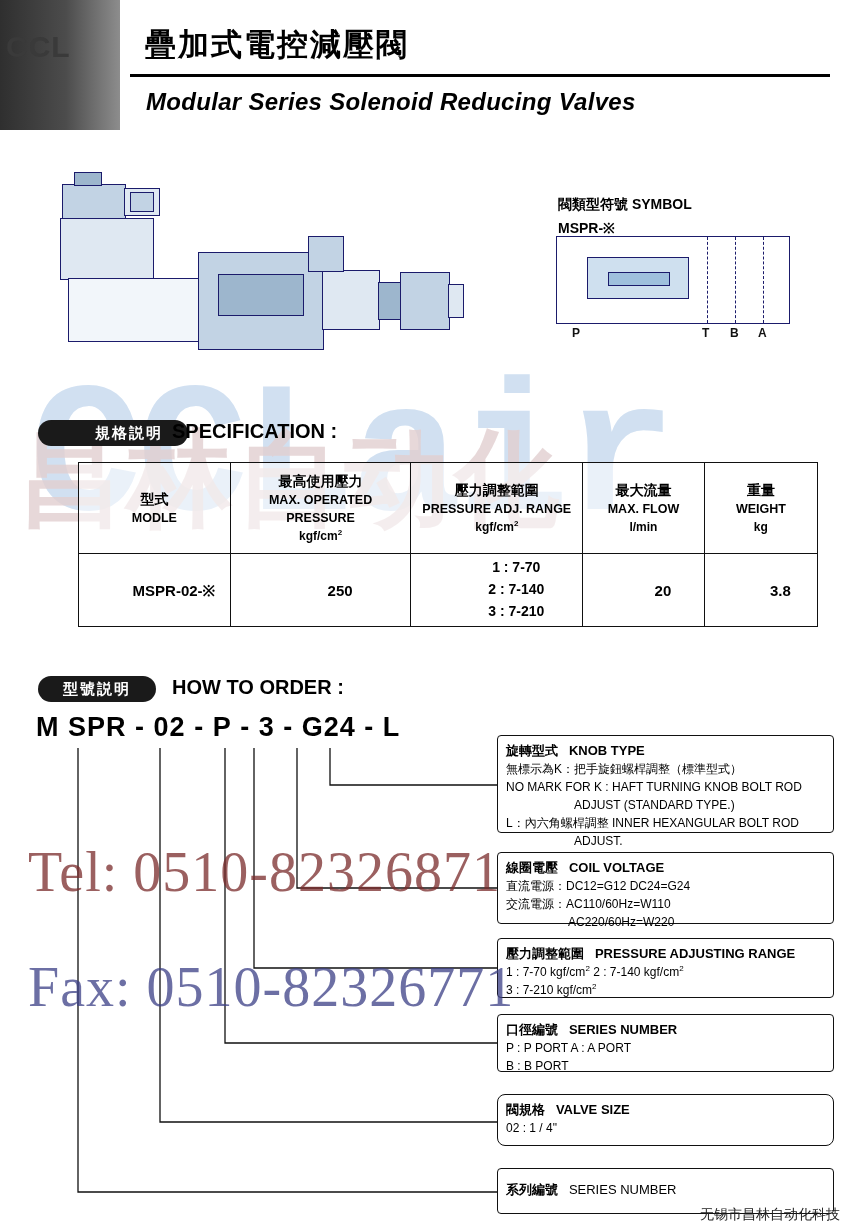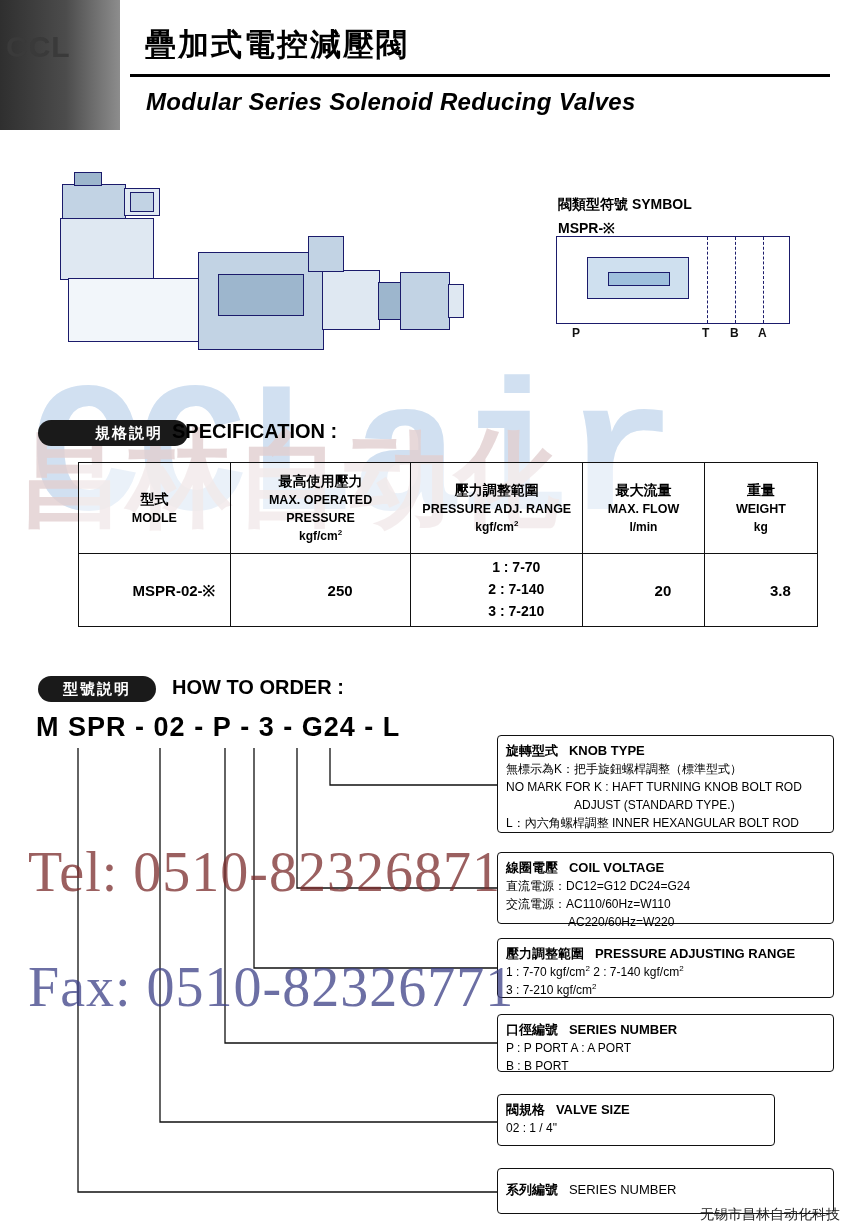--- a/index.html
+++ b/index.html
@@ -439,20 +439,21 @@
 <div class="callout" style="left:497px; top:735px; width:337px; height:98px;">
   <div class="t1">
     <span>旋轉型式</span>
     <span class="en" style="font-weight:normal;">&nbsp;</span>
     <span class="en">KNOB TYPE</span>
   </div>
   <div class="ln">無標示為K：把手旋鈕螺桿調整（標準型式）</div>
   <div class="ln">NO MARK FOR K : HAFT TURNING KNOB BOLT ROD</div>
   <div class="ln" style="padding-left:68px;">ADJUST (STANDARD TYPE.)</div>
   <div class="ln">L：內六角螺桿調整  INNER HEXANGULAR BOLT ROD</div>
+  <div class="ln" style="padding-left:68px;">ADJUST.</div>
 </div>
 
 <div class="callout" style="left:497px; top:852px; width:337px; height:72px;">
   <div class="t1">
     <span>線圈電壓</span>
     <span>&nbsp;</span>
     <span class="en">COIL VOLTAGE</span>
   </div>
   <div class="ln">直流電源：DC12=G12          DC24=G24</div>
   <div class="ln">交流電源：AC110/60Hz=W110</div>
@@ -472,21 +473,21 @@
 <div class="callout" style="left:497px; top:1014px; width:337px; height:58px;padding-left:8px;">
   <div class="t1">
     <span>口徑編號</span>
     <span>&nbsp;</span>
     <span class="en">SERIES NUMBER</span>
   </div>
   <div class="ln">P : P PORT                    A : A PORT</div>
   <div class="ln">B : B PORT</div>
 </div>
 
-<div class="callout" style="left:497px; top:1094px; width:278px; height:52px;">
+<div class="callout" style="left:497px; top:1094px; width:337px; height:52px;border-radius:8px;">
   <div class="t1">
     <span>閥規格</span>
     <span>&nbsp;</span>
     <span class="en">VALVE SIZE</span>
   </div>
   <div class="ln">02 : 1 / 4"</div>
 </div>
 
 <div class="callout" style="left:497px; top:1168px; width:337px; height:46px;">
   <div class="t1" style="padding-top:6px;">

